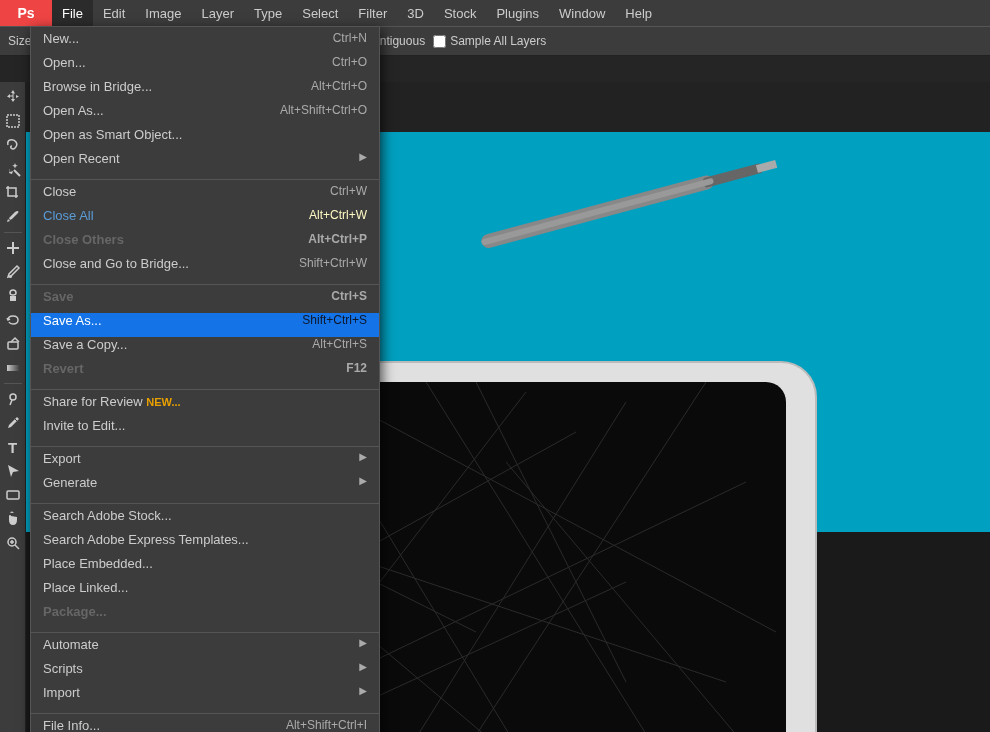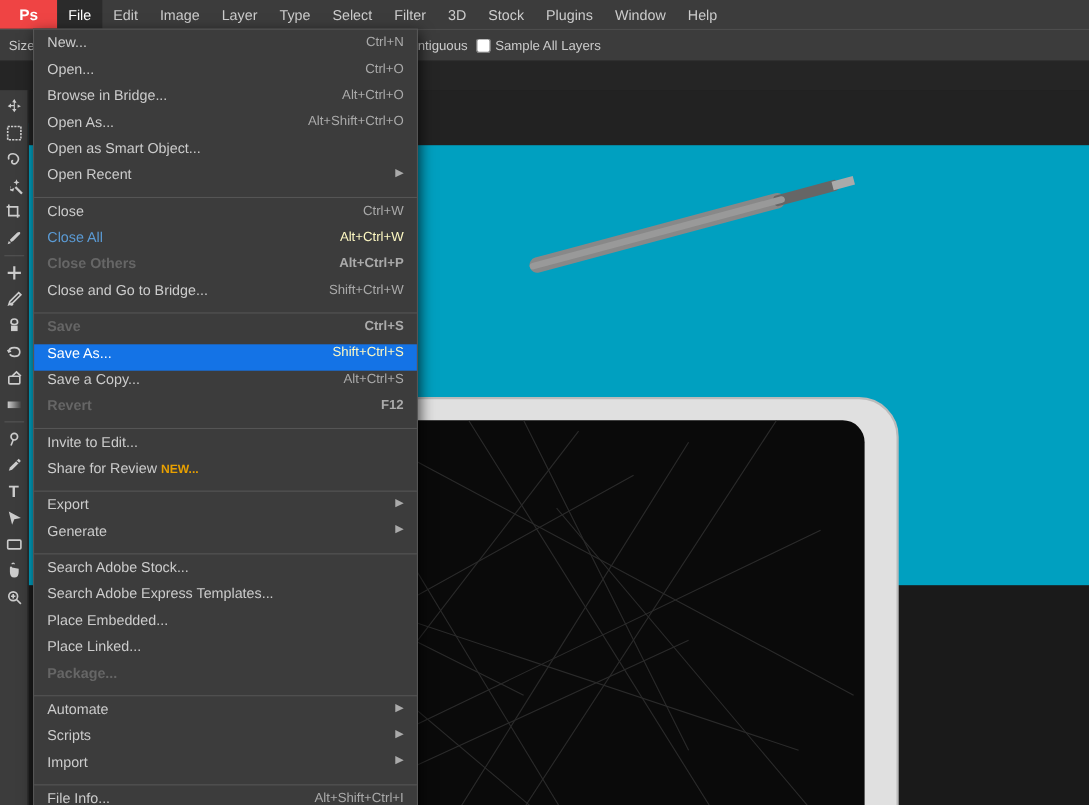--- a/index.html
+++ b/index.html
@@ -213,21 +213,21 @@
     }
     .dd-item .item-label {
       flex: 1;
     }
     .dd-item .shortcut {
       color: #aaa;
       font-size: 12px;
       margin-left: auto;
     }
     .dd-item.highlighted .shortcut {
-      color: #fef9c3;
+      color: #0f172a;
     }
     .dd-item .arrow {
       font-size: 10px;
       color: #aaa;
       margin-left: 4px;
     }
   </style>
 </head>
 <body>
 
@@ -504,24 +504,24 @@
         <span class="shortcut">Alt+Ctrl+S</span>
       </div>
       <div class="dd-item disabled">
         <span class="item-label">Revert</span>
         <span class="shortcut">F12</span>
       </div>
     </div>
 
     <div class="menu-group">
       <div class="dd-item">
+        <span class="item-label">Share for Review <span style="color:#e8a000; font-size:11px; font-weight:bold;">NEW...</span></span>
+      </div>
+      <div class="dd-item">
         <span class="item-label">Invite to Edit...</span>
-      </div>
-      <div class="dd-item">
-        <span class="item-label">Share for Review <span style="color:#e8a000; font-size:11px; font-weight:bold;">NEW...</span></span>
       </div>
     </div>
 
     <div class="menu-group">
       <div class="dd-item">
         <span class="item-label">Export</span>
         <span class="arrow">▶</span>
       </div>
       <div class="dd-item">
         <span class="item-label">Generate</span>

